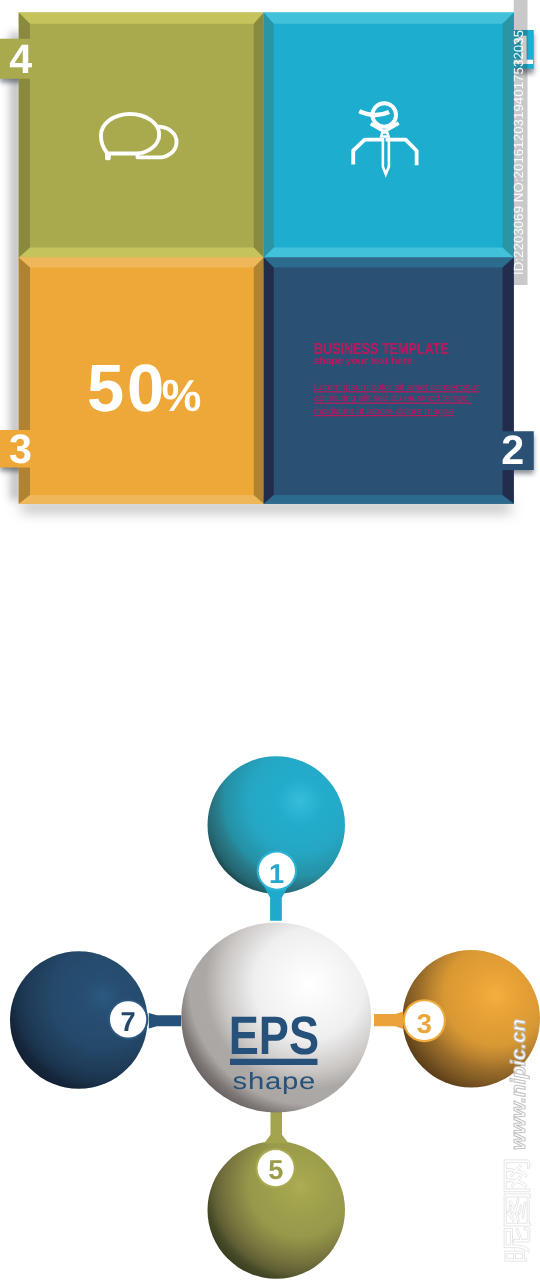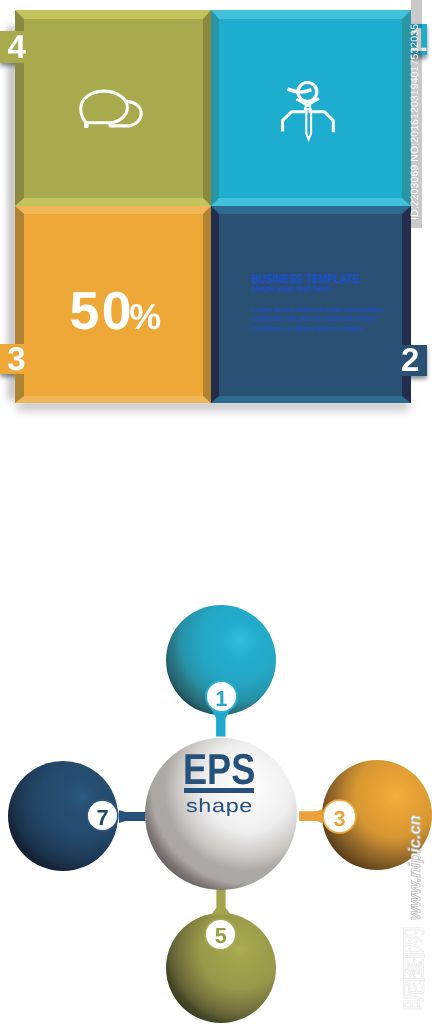--- a/index.html
+++ b/index.html
@@ -51,25 +51,25 @@
   #tab-2>span{left:-0.4px;top:4.5px;}
 
   #icon-bubbles{left:61px;top:76.5px;}
   #icon-man{left:261px;top:68.5px;}
 
   #pct{position:absolute;left:54.5px;top:275.3px;color:#fff;font-weight:700;
        line-height:1;white-space:nowrap;}
   #pct .big{font-size:53.5px;letter-spacing:2.4px;}
   #pct .sign{font-size:35.9px;margin-left:-4.7px;}
 
-  #navy-text{position:absolute;left:236.1px;top:262.5px;color:#1d4ed8;width:145px;}
+  #navy-text{position:absolute;left:236.1px;top:262.5px;color:#be185d;width:145px;}
   #navy-title{font-size:12.8px;font-weight:700;line-height:13px;white-space:nowrap;
               transform:scaleX(.79);transform-origin:0 50%;}
   #navy-sub{font-size:8.07px;font-weight:700;line-height:9px;margin-top:-0.7px;white-space:nowrap;}
-  #navy-body{font-size:7.56px;line-height:9.3px;margin-top:11.6px;width:134px;}
+  #navy-body{font-size:7.56px;line-height:9.3px;margin-top:11.6px;width:134px;text-decoration:underline;}
 
   
   .sphere{position:absolute;border-radius:50%;}
   #s-center{left:144.8px;top:738px;width:152.4px;height:152.4px;
      background:radial-gradient(circle 113.4px at 67.3% 32.7%, #ffffff 0%, #fbfafa 13%, #efeff0 39%,
        #c9c5c2 62%, #aca8a5 73.5%, #aba7a5 84.5%, #7e7775 93.4%, #6a6260 100%);}
   #s-top{left:165.8px;top:604.8px;width:110px;height:110px;
      background:radial-gradient(circle 81.9px at 67.3% 32.7%, #37bddc 0%, #23accd 22%, #25a7c4 50%,
        #2590a4 74%, #2a7e8e 80%, #24636e 94%, #1a474e 100%);}
   #s-left{left:7.5px;top:761px;width:110px;height:110px;
@@ -96,21 +96,21 @@
          font-size:21.8px;line-height:1;padding-top:4px;box-sizing:border-box;}
   #b-top{left:206.6px;top:681.9px;width:29.4px;height:29.4px;color:#29a8ce;
          box-shadow:0 0 0 1.7px #2cb2d4;}
   #b-left{left:88.2px;top:801.1px;width:28.7px;height:28.7px;color:#23486a;
          box-shadow:0 0 0 1.7px #2b5880;}
   #b-right{left:324.3px;top:801.4px;width:30.3px;height:30.3px;color:#eba53a;
          box-shadow:0 0 0 1.7px #efab3e;}
   #b-bottom{left:206.2px;top:919.5px;width:29px;height:29px;color:#9a9c48;
          box-shadow:0 0 0 1.7px #a9aa52;}
 
-  #eps{position:absolute;left:144.8px;top:705px;width:152.4px;height:152.4px;color:#26517b;}
+  #eps{position:absolute;left:144.8px;top:764px;width:152.4px;height:152.4px;color:#26517b;}
   #eps-word{position:absolute;left:38.5px;top:43.6px;font-size:43.4px;font-weight:700;line-height:1;
             transform:scaleX(.832);transform-origin:0 0;}
   #eps-rule{position:absolute;left:39.5px;top:83.2px;width:69.5px;height:4.9px;background:#26517b;}
   #eps-sub{position:absolute;left:41.3px;top:93.2px;font-size:18.9px;line-height:1;
            letter-spacing:.5px;transform:scaleX(1.24);transform-origin:0 0;}
 
   
   #wm-band{position:absolute;left:411px;top:0;width:11.3px;height:228.4px;background:rgba(40,40,40,.25);}
   #wm-id{position:absolute;left:408.5px;top:220px;transform-origin:0 0;transform:rotate(-90deg);
          font-size:10.6px;color:rgba(255,255,255,.93);white-space:nowrap;letter-spacing:.05px;}

